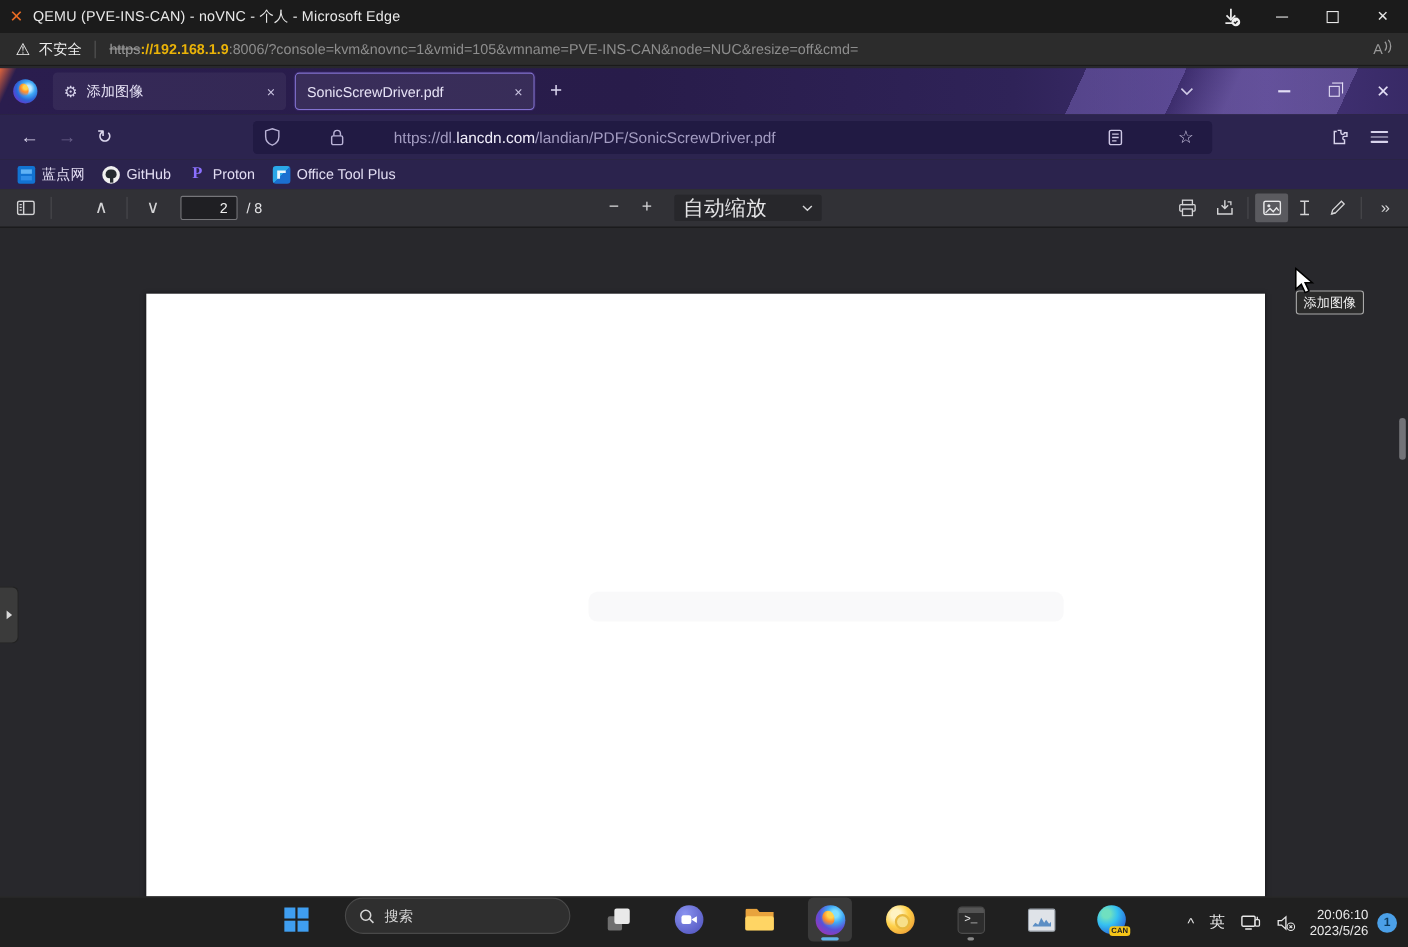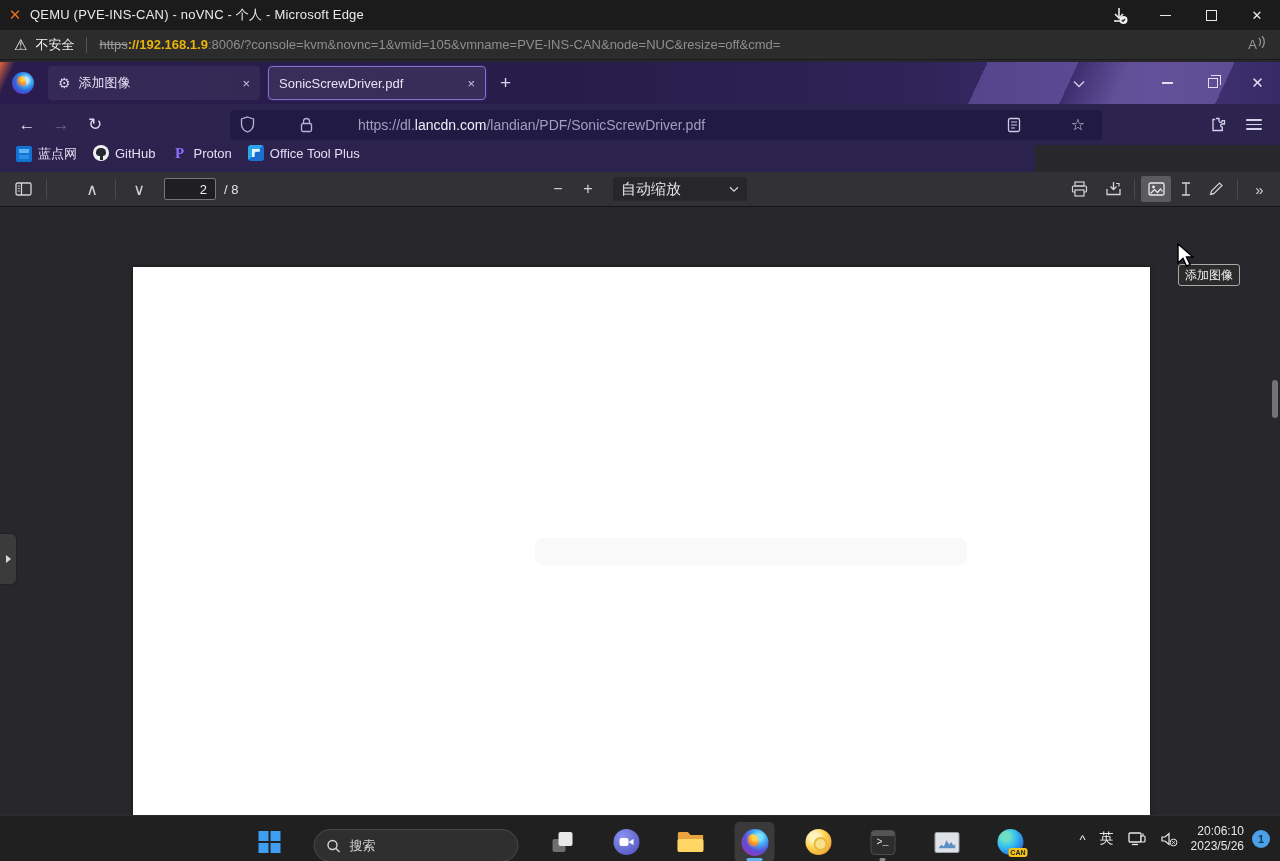--- a/index.html
+++ b/index.html
@@ -63,42 +63,42 @@
   .urlbox .sicon { display:flex; align-items:center; margin-right:9px; }
   .url-text { flex:1; white-space:nowrap; overflow:hidden; }
   .url-text .dom { color:#f1eefb; }
   .url-action { display:flex; align-items:center; justify-content:center; width:28px; height:28px; color:#cfc9e6; }
   .star { font-size:16px; }
   .nav-right { margin-left:auto; display:flex; align-items:center; margin-right:10px; }
   .hamburger { width:16px; display:flex; flex-direction:column; gap:3px; margin:0 8px 0 14px; }
   .hamburger span { height:1.6px; background:#d8d3ec; border-radius:1px; }
 
   
-  .ff-bookmarks { position:absolute; left:0; top:85px; width:1035px; height:27px; background:#2b234d; display:flex; align-items:flex-start; font-size:13px; color:#e2ddf2; }
+  .ff-bookmarks { position:absolute; left:0; top:85px; width:1280px; height:27px; background:#2b234d; display:flex; align-items:center; font-size:13px; color:#e2ddf2; }
   .bm { display:flex; align-items:center; margin-left:16px; }
   .bm .bicon { width:16px; height:16px; margin-right:6px; display:flex; align-items:center; justify-content:center; }
   .ic-landian { width:16px; height:16px; background:#1273d2; border-radius:2px; position:relative; }
   .ic-landian::before, .ic-landian::after { content:""; position:absolute; left:3px; width:10px; height:4px; background:#5fb2f5; }
   .ic-landian::before { top:3px; } .ic-landian::after { top:9px; background:#2e8de8; }
   .ic-github { width:16px; height:16px; border-radius:50%; background:#f0f0f0; position:relative; overflow:hidden; }
   .ic-github::before { content:""; position:absolute; left:3px; top:3px; width:10px; height:8px; border-radius:5px 5px 4px 4px; background:#24292f; }
   .ic-github::after { content:""; position:absolute; left:6.5px; top:9px; width:3px; height:6px; background:#24292f; }
   .ic-proton { color:#8b70ff; font-weight:bold; font-size:15px; font-family:"Liberation Serif",serif; }
   .ic-otp { width:16px; height:16px; border-radius:3px; background:linear-gradient(135deg,#2aa7e8 0 50%, #1b6fd0 50% 100%); position:relative; }
   .ic-otp::before { content:""; position:absolute; left:4px; top:4px; width:8px; height:8px; background:rgba(255,255,255,.9); clip-path:polygon(0 0,100% 0,100% 35%,35% 35%,35% 100%,0 100%); }
 
   
   .pdf-toolbar { position:absolute; left:0; top:112px; width:1280px; height:35px; background:#313136; border-bottom:1px solid #141414; display:flex; align-items:center; color:#d4d4d6; }
   .pt-btn { width:30px; height:26px; display:flex; align-items:center; justify-content:center; border-radius:2px; }
   .pt-btn svg { display:block; }
   .pt-sep { width:1px; height:20px; background:#4a4a4e; margin:0 8px; }
   .page-input { width:52px; height:22px; background:#1f1f23; border:1px solid #76767a; border-radius:2px; color:#f0f0f0; text-align:right; padding-right:8px; font-size:13px; font-family:"Liberation Sans",sans-serif; }
   .page-total { margin-left:8px; font-size:13px; color:#e4e4e6; }
   .pt-center { position:absolute; left:543px; display:flex; align-items:center; }
-  .zoom-select { width:134px; height:24px; margin-left:10px; background:#27272b; border-radius:2px; display:flex; align-items:center; font-size:15px; color:#e4e4e6; padding:0 8px; }
+  .zoom-select { width:134px; height:24px; margin-left:10px; background:#27272b; border-radius:2px; display:flex; align-items:center; font-size:19px; color:#e4e4e6; padding:0 8px; }
   .zoom-select .zs-label { flex:1; }
   .pt-right { position:absolute; right:6px; display:flex; align-items:center; }
   .pt-highlight { background:#5a5a5f; }
   .more-tools { font-size:15px; color:#d4d4d6; letter-spacing:-1px; }
 
   
   .tooltip { position:absolute; left:1178px; top:204px; height:22px; padding:2px 6px 3px; background:#2b2b2b; border:1px solid #a9a9a9; border-radius:3px; color:#f2f2f2; font-size:12px; white-space:nowrap; z-index:30; }
 
   
   .pdf-view { position:absolute; left:0; top:148px; width:1280px; height:607px; background:#28282c; overflow:hidden; }
@@ -106,21 +106,21 @@
   .pdf-faint { position:absolute; left:402px; top:271px; width:432px; height:27px; background:#f7f7f8; border-radius:8px; opacity:.75; }
   .vnc-handle { position:absolute; left:0; top:325px; width:17px; height:52px; background:#3b3b3b; border:1px solid #222; border-left:none; border-radius:0 6px 6px 0; display:flex; align-items:center; justify-content:center; }
   .vnc-handle .arr { width:0; height:0; border-left:5px solid #d9d9d9; border-top:4px solid transparent; border-bottom:4px solid transparent; }
   .scroll-thumb { position:absolute; right:2px; top:172px; width:6px; height:38px; background:#737378; border-radius:3px; }
 
   
   .cursor { position:absolute; left:1176px; top:183px; z-index:40; }
 
   
   .taskbar { position:absolute; left:0; top:815px; width:1280px; height:46px; background:#202020; border-top:1px solid #2c2c2c; }
-  .tb-center { position:absolute; left:50%; top:0; transform:translateX(-50%); height:46px; display:flex; align-items:flex-end; gap:24px; }
+  .tb-center { position:absolute; left:50%; top:0; transform:translateX(-50%); height:46px; display:flex; align-items:flex-start; gap:24px; }
   .tb-item { width:40px; height:40px; border-radius:5px; display:flex; align-items:center; justify-content:center; position:relative; }
   .tb-item.active { background:#3a3a3a; }
   .tb-item.active::after { content:""; position:absolute; bottom:1px; left:50%; transform:translateX(-50%); width:16px; height:3px; border-radius:2px; background:#5fb3e8; }
   .tb-item.running::after { content:""; position:absolute; bottom:1px; left:50%; transform:translateX(-50%); width:6px; height:3px; border-radius:2px; background:#8a8a8a; }
   .win-start { width:22px; height:22px; display:grid; grid-template-columns:10px 10px; grid-template-rows:10px 10px; gap:2px; }
   .win-start span { background:#3f9ef0; }
   .search-pill { width:205px; height:33px; background:#2f2f2f; border:1px solid #494949; border-radius:17px; display:flex; align-items:center; padding:0 12px; color:#d6d6d6; font-size:13px; gap:9px; }
   .ic-taskview { width:20px; height:20px; position:relative; }
   .ic-taskview .b1 { position:absolute; left:0; bottom:0; width:13px; height:13px; background:#6f6f6f; border-radius:2px; }
   .ic-taskview .b2 { position:absolute; right:0; top:0; width:14px; height:14px; background:#e9e9e9; border-radius:2px; }

